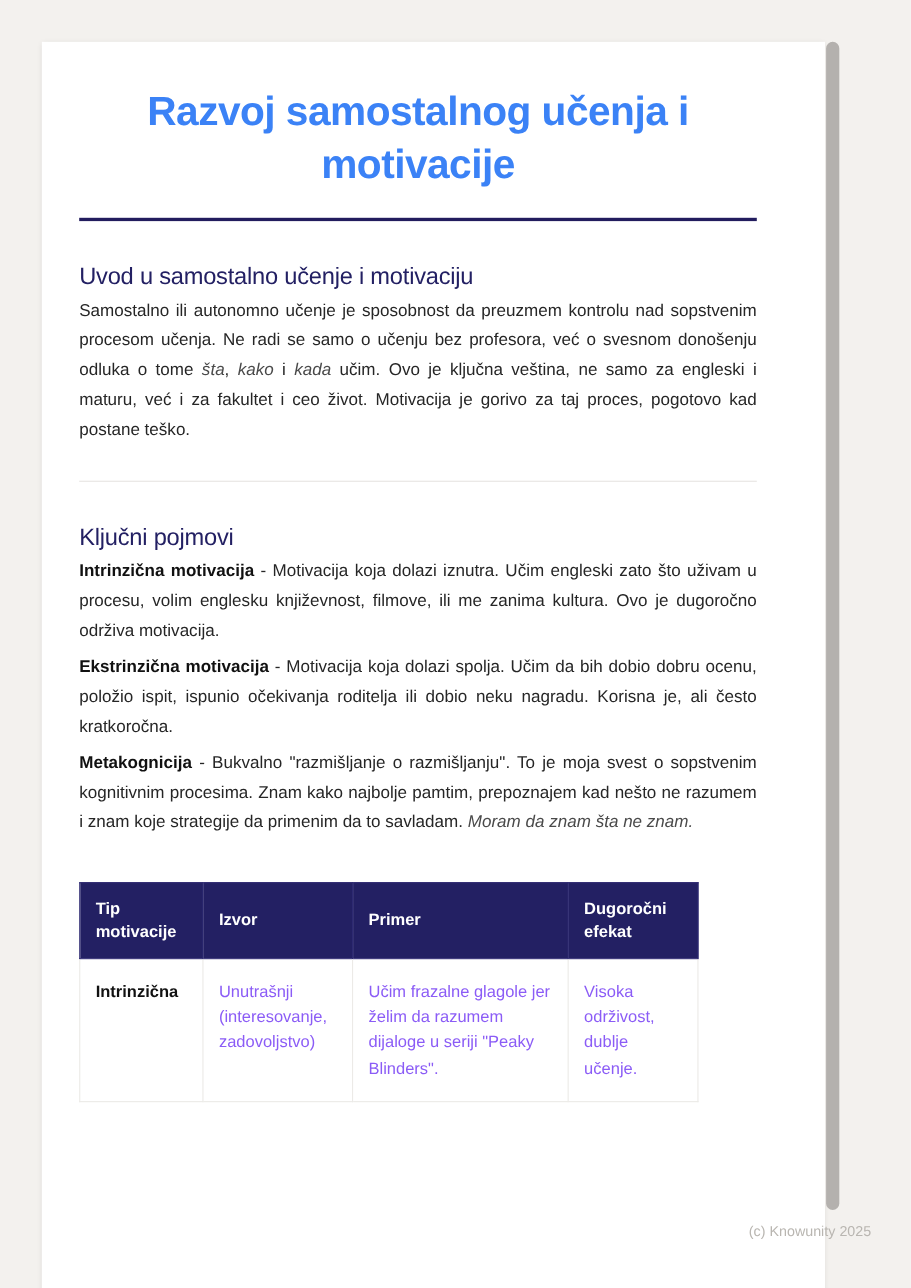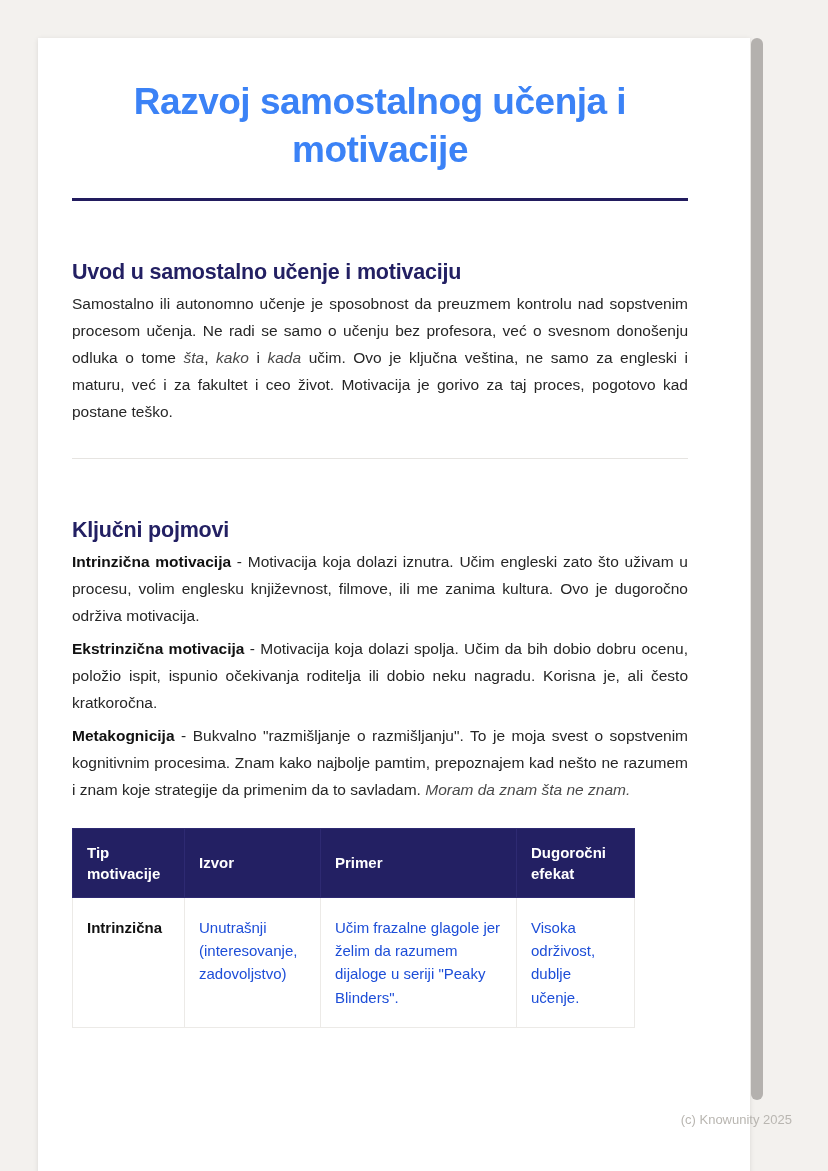--- a/index.html
+++ b/index.html
@@ -20,49 +20,49 @@
   }
   h1.doc-title {
     font-size:37px; font-weight:800; color:#3b82f6;
     line-height:1.3; letter-spacing:-0.5px;text-align:center;
   }
   .title-rule {
     border:none; border-top:3px solid #221c5e;
     margin:24px 0 0 0;
   }
   h2.section-heading {
-    font-size:21.5px; font-weight:700; color:#232063;
-    margin-top:59px; letter-spacing:-0.2px;
+    font-size:21.5px; font-weight:400; color:#232063;
+    margin-top:38px; letter-spacing:-0.2px;
   }
   p.body {
     font-size:15.5px; line-height:1.74; color:#262626;
     text-align:justify; margin-top:6px;
   }
   p.body strong { font-weight:700; color:#111111; }
   p.body em { font-style:italic; color:#4a4a4a; }
   .divider {
     border:none; border-top:1px solid #e6e4e1;
     margin:32px 0 0 0;
   }
   table.motivation {
-    border-collapse:collapse; margin-top:24px;
+    border-collapse:collapse; margin-top:40px;
     width:562px; font-size:15px; table-layout:fixed;
   }
   table.motivation col.c1 { width:112px; }
   table.motivation col.c2 { width:136px; }
   table.motivation col.c3 { width:196px; }
   table.motivation col.c4 { width:118px; }
   table.motivation thead th {
     background:#232063; color:#ffffff; text-align:left;
     font-weight:700; padding:13px 14px; line-height:1.4;
     vertical-align:middle; border:1px solid #2e2a72;
   }
   table.motivation tbody td {
     padding:18px 14px; vertical-align:top; line-height:1.55;
-    color:#1d4ed8; border:1px solid #eceae7; background:#ffffff;
+    color:#8b5cf6; border:1px solid #eceae7; background:#ffffff;
   }
   table.motivation tbody td.term-cell { font-weight:700; color:#111111; }
   .watermark {
     position:absolute; right:36px; top:1112px;
     font-size:13px; color:#b9b6b1;
   }
   .scrollbar {
     position:absolute; left:751px; top:38px;
     width:12px; height:1062px;
     background:#b4b1ae; border-radius:6px;

